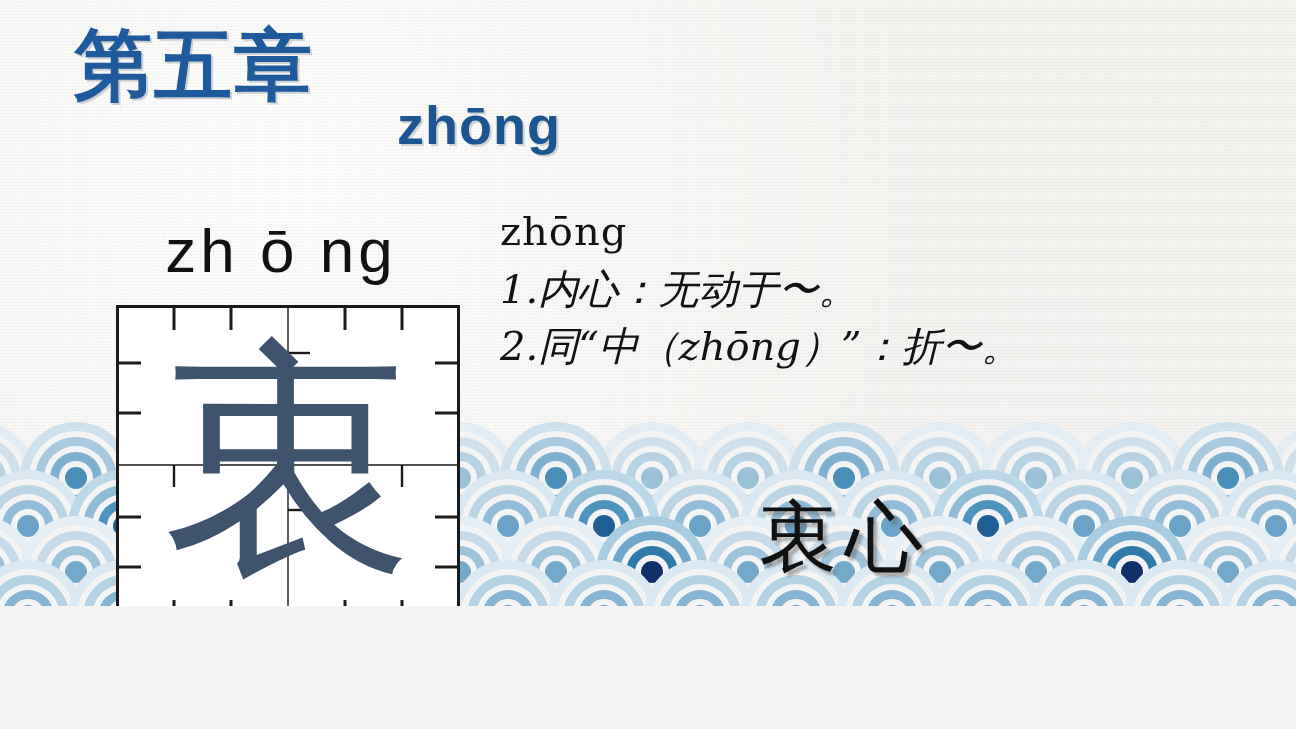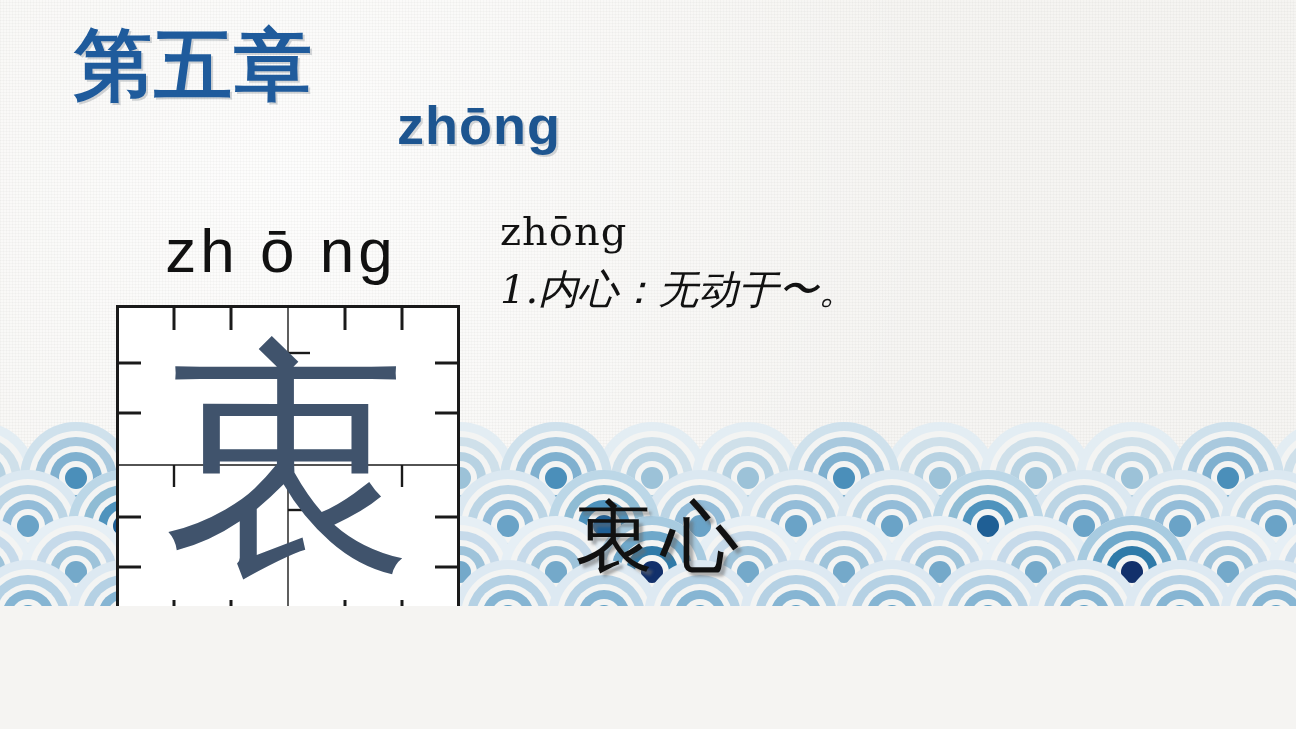--- a/index.html
+++ b/index.html
@@ -100,21 +100,21 @@
     font-size:40px;line-height:1.42;
     letter-spacing:0px;
     white-space:nowrap;
     font-style:italic;
   }
   
   .words{
     position:absolute;left:575px;top:498px;
     width:540px;
     display:flex;
-    justify-content:flex-start;
+    justify-content:center;
     gap:130px;
     font-family:"DejaVu Serif","Liberation Serif",serif;
   }
   .word{
     font-size:78px;line-height:1;
     color:#111111;
     letter-spacing:8px;
     text-shadow:4px 4px 3px rgba(110,110,110,.55);
     white-space:nowrap;
   }
@@ -280,19 +280,20 @@
         <line x1="58" y1="160" x2="58" y2="182"></line>
         <line x1="286" y1="160" x2="286" y2="182"></line>
       </g>
     </svg>
     <div class="grid-char">衷</div>
   </div>
 
   <div class="definition">
     <div class="def-heading">zhōng</div>
     <div class="def-item">1.内心：无动于〜。</div>
+    <div class="def-item">2.同“中（zhōng）”：折〜。</div>
   </div>
 
   <div class="words">
     <div class="word">衷心</div>
   </div>
 
 </div>
 
 </body></html>

